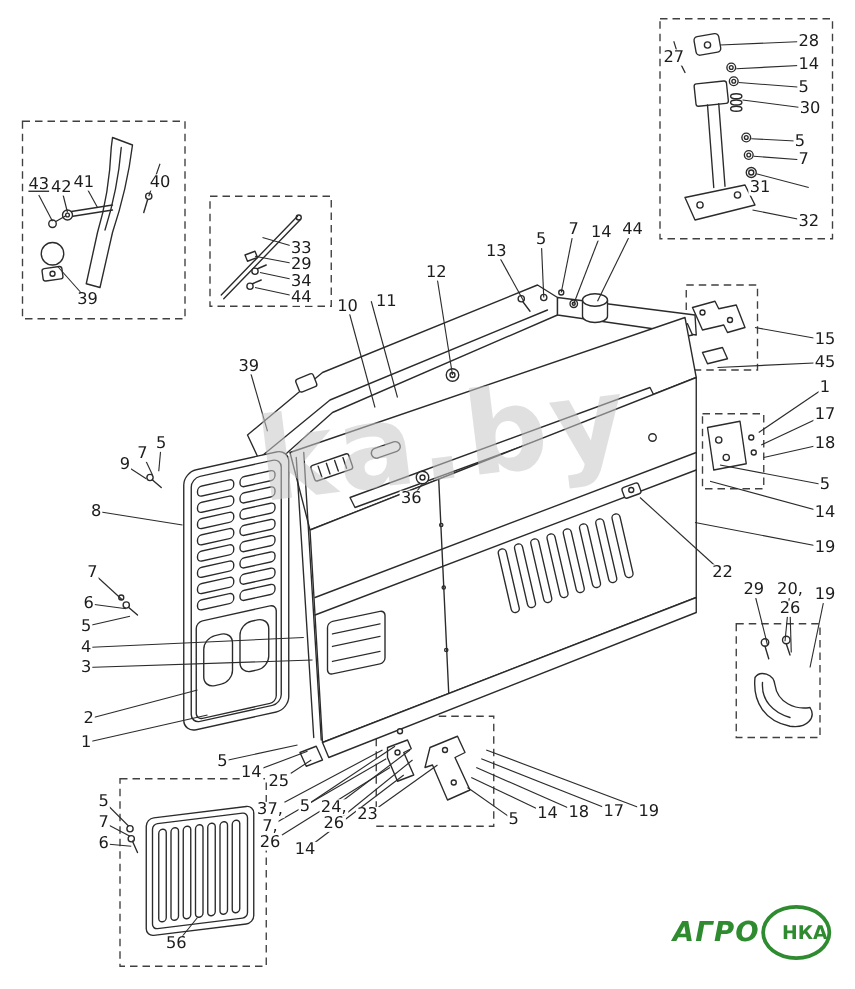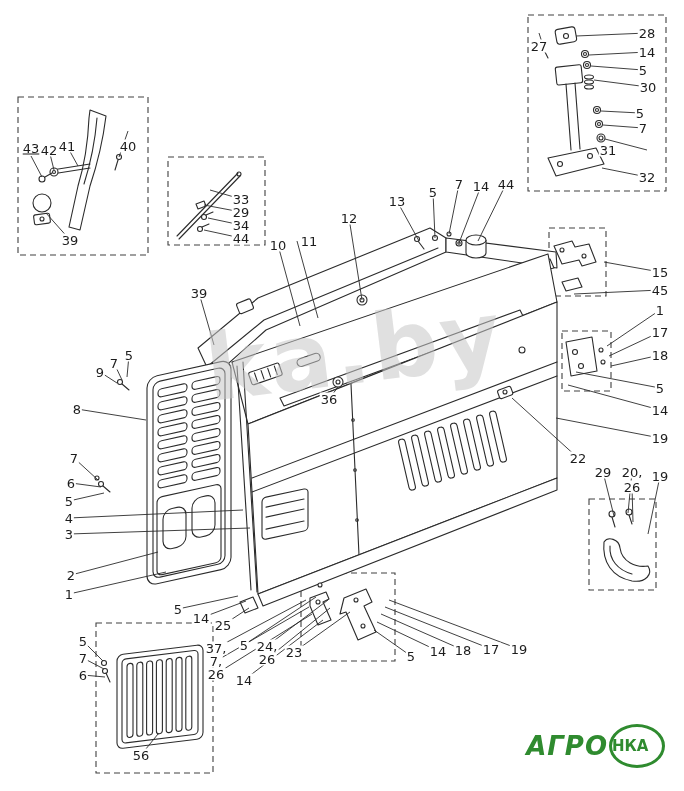--- a/index.html
+++ b/index.html
@@ -9,23 +9,23 @@
   .ln{fill:none;stroke:#2b2b2b;stroke-width:1.1;stroke-linecap:round;stroke-linejoin:round;}
   .fw{fill:#ffffff;stroke:#2b2b2b;stroke-width:1.1;stroke-linejoin:round;}
   .dash{fill:none;stroke:#404040;stroke-width:1.1;stroke-dasharray:6 4;}
   #leader-lines line{stroke:#2b2b2b;stroke-width:0.9;}
   .callout{position:absolute;transform:translate(-50%,-50%);font-size:13px;line-height:1;
            color:#1c1c1c;background:#ffffff;padding:0 1px;white-space:nowrap;}
   .watermark{position:absolute;left:205px;top:298px;font-size:92px;font-weight:bold;
              color:#c7c7c7;opacity:.55;transform:rotate(-7deg);letter-spacing:3px;
              pointer-events:none;}
   .logo{position:absolute;right:19px;bottom:23px;display:flex;align-items:center;gap:1px;}
-  .logo-agro{font-size:26px;font-weight:bold;font-style:italic;color:#2f8b2f;letter-spacing:1px;}
+  .logo-agro{font-size:22px;font-weight:bold;font-style:italic;color:#2f8b2f;letter-spacing:1px;}
   .logo-ellipse{width:50px;height:38px;border:3px solid #2f8b2f;border-radius:50%;
-                display:flex;align-items:center;justify-content:flex-start;background:#fff;}
+                display:flex;align-items:center;justify-content:flex-end;background:#fff;}
   .logo-ellipse span{font-size:15px;font-weight:bold;color:#2f8b2f;}
 </style>
 </head>
 <body>
 
 <div class="page">
 
   <svg class="art" width="684" height="791" viewBox="0 0 684 791">
 
     <g>

